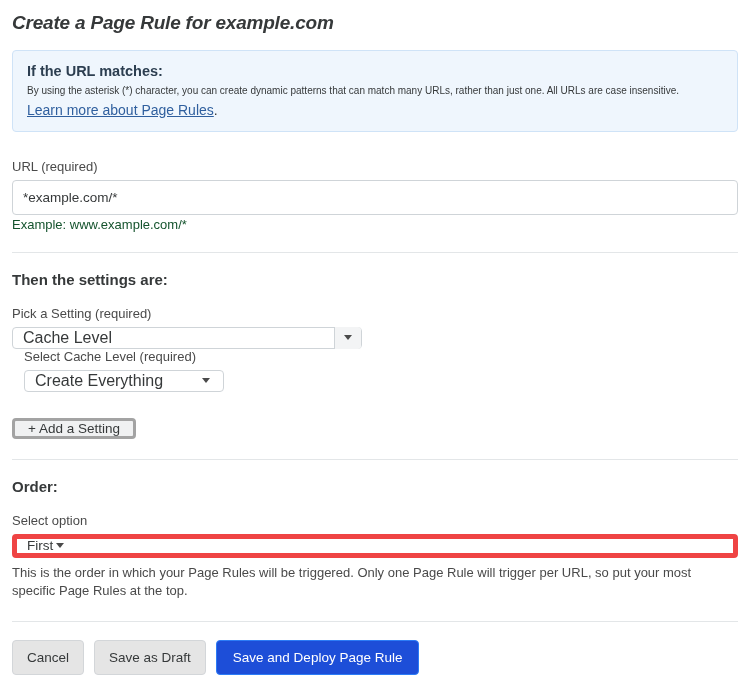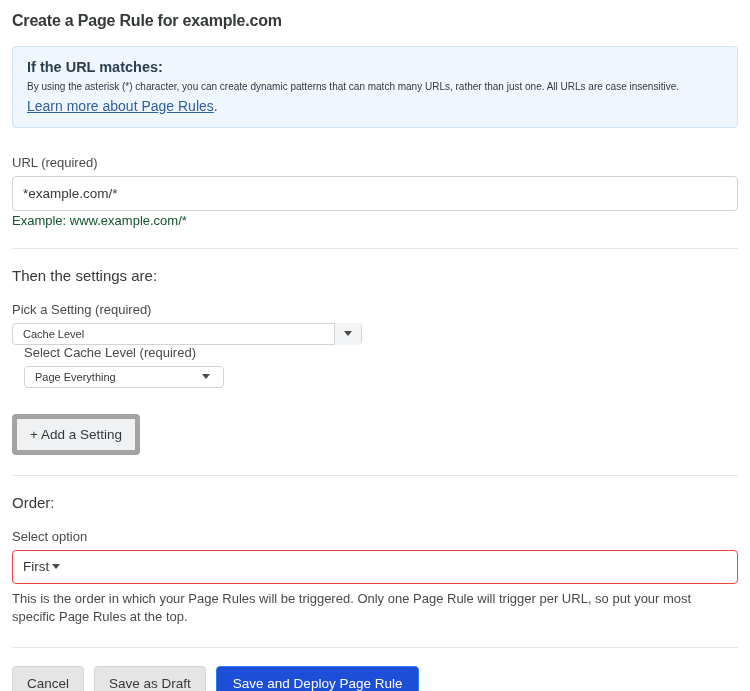--- a/index.html
+++ b/index.html
@@ -15,25 +15,26 @@
     -webkit-font-smoothing: antialiased;
   }
   .page {
     width: 750px;
     height: 691px;
     box-sizing: border-box;
     padding: 8px 12px 0 12px;
     position: relative;
   }
   .page-title {
-    font-size: 16px;
+    font-size: 19px;
     font-weight: bold;
     color: #36393a;
     margin: 4px 0 16px 0;
     letter-spacing: -0.2px;
+    font-style: italic;
   }
   .info-box {
     background: #eff6fd;
     border: 1px solid #cfe3f7;
     border-radius: 4px;
     padding: 12px 14px 13px 14px;
     margin-bottom: 27px;
   }
   .info-title {
     font-size: 14.5px;
@@ -79,21 +80,21 @@
     color: #14532d;
     margin-top: 2px;
   }
   .divider {
     border: 0;
     border-top: 1px solid #e3e6e8;
     margin: 20px 0 18px 0;
   }
   .section-title {
     font-size: 15px;
-    font-weight: normal;
+    font-weight: bold;
     color: #36393a;
     margin-bottom: 18px;
   }
   .settings-row {
     display: flex;
     align-items: flex-start;
     gap: 0;
     flex-direction: column;
   }
   .col-setting {
@@ -108,21 +109,21 @@
     display: block;
   }
   .select-box {
     box-sizing: border-box;
     height: 22px;
     border: 1px solid #cfd4d8;
     border-radius: 4px;
     background: #ffffff;
     display: flex;
     align-items: center;
-    font-size: 11px;
+    font-size: 16px;
     color: #36393a;
     padding: 0 10px;
   }
   .select-box .val {
     flex: 1;
     overflow: hidden;
     white-space: nowrap;
     text-overflow: ellipsis;
   }
   .arrow-btn {
@@ -146,32 +147,32 @@
     width: 0;
     height: 0;
     border-left: 4.5px solid transparent;
     border-right: 4.5px solid transparent;
     border-top: 5px solid #4a4a4a;
   }
   .add-setting-btn {
     margin-top: 26px;
     display: inline-block;
     background: #f0f1f2;
-    border: 5px solid #a3a3a3;
-    border-radius: 4px;
-    padding: 8px 13px;
+    border: 3px solid #a3a3a3;
+    border-radius: 4px;
+    padding: 0 13px;
     font-size: 13.5px;
     color: #36393a;
     cursor: pointer;
   }
   .order-select {
     width: 100%;
     box-sizing: border-box;
-    height: 34px;
-    border: 1px solid #ef4444;
+    height: 24px;
+    border: 5px solid #ef4444;
     border-radius: 4px;
     background: #ffffff;
     display: flex;
     align-items: center;
     font-size: 13.5px;
     color: #36393a;
     padding: 0 10px;
   }
   .order-hint {
     font-size: 13px;
@@ -233,21 +234,21 @@
           <span class="arrow-btn">
               <span class="caret"></span>
             </span>
         </div>
       </div>
     </div>
     <div class="col-cache">
       <div class="field-label">Select Cache Level (required)</div>
       <div class="select-wrap">
         <div class="select-box">
-          <span class="val">Page Everything</span>
+          <span class="val">Create Everything</span>
           <span class="arrow-plain">
               <span class="caret"></span>
             </span>
         </div>
       </div>
     </div>
   </div>
 
   <div class="add-setting-btn">+ Add a Setting</div>
 

